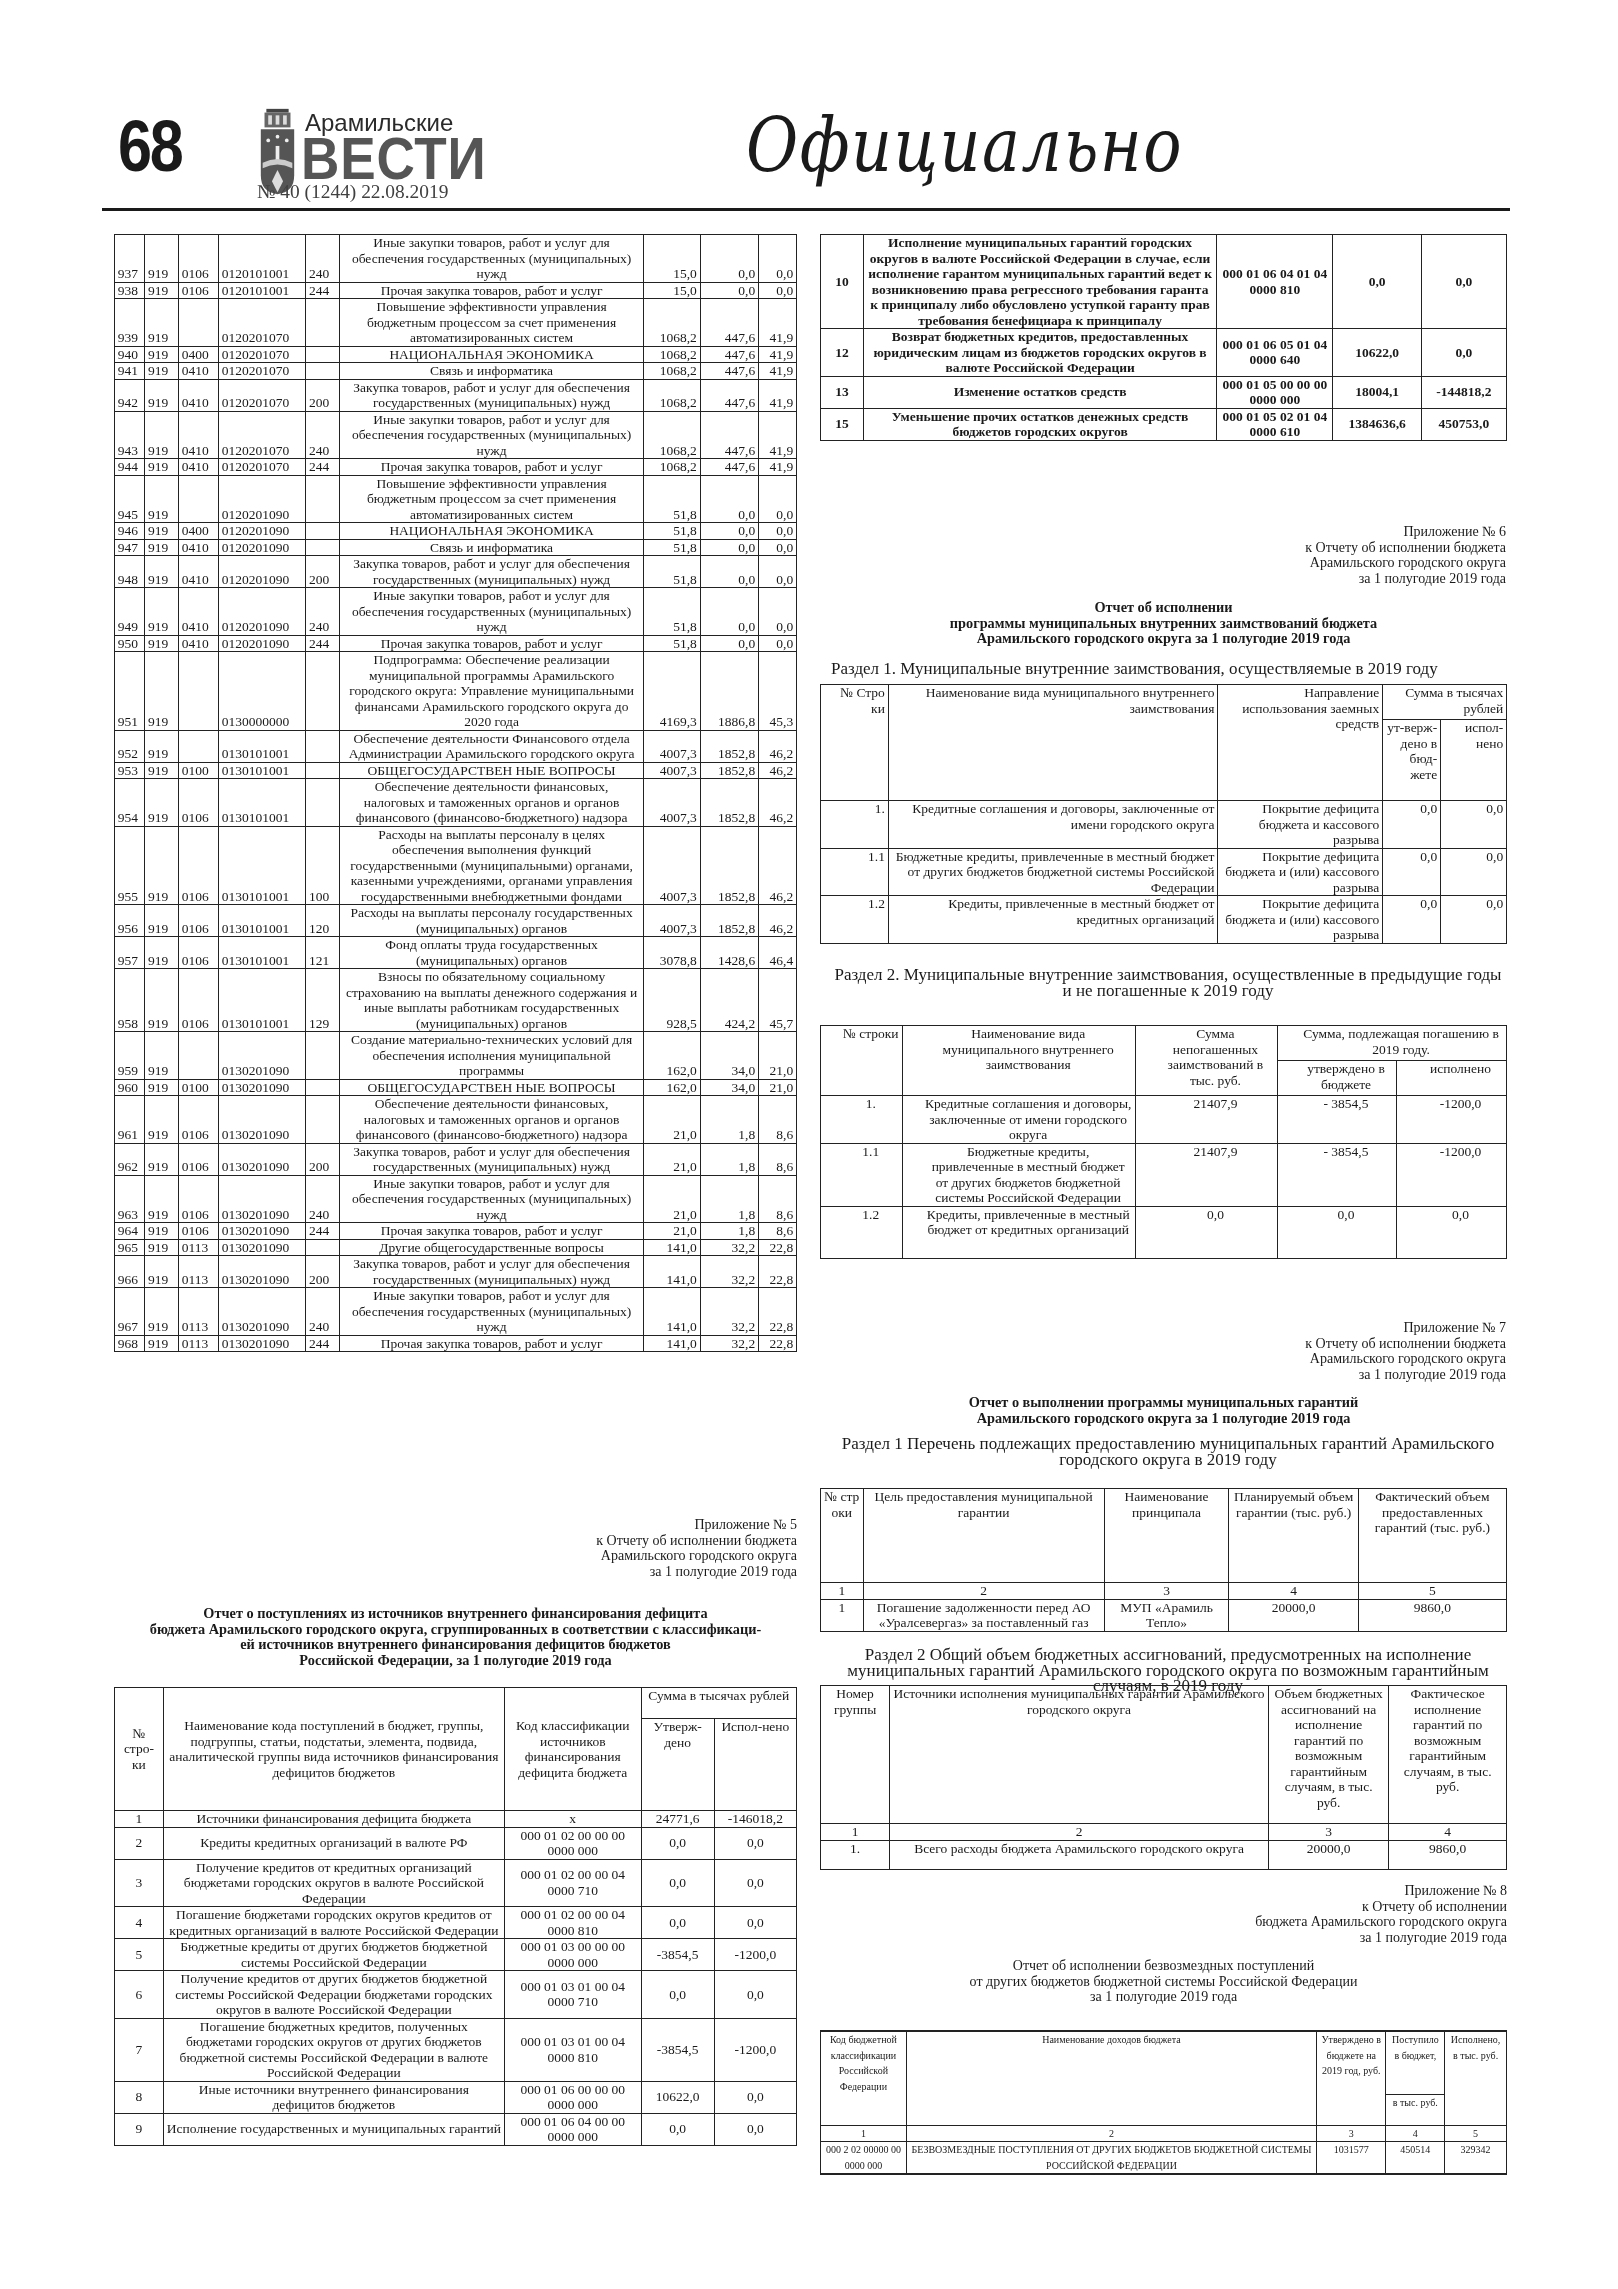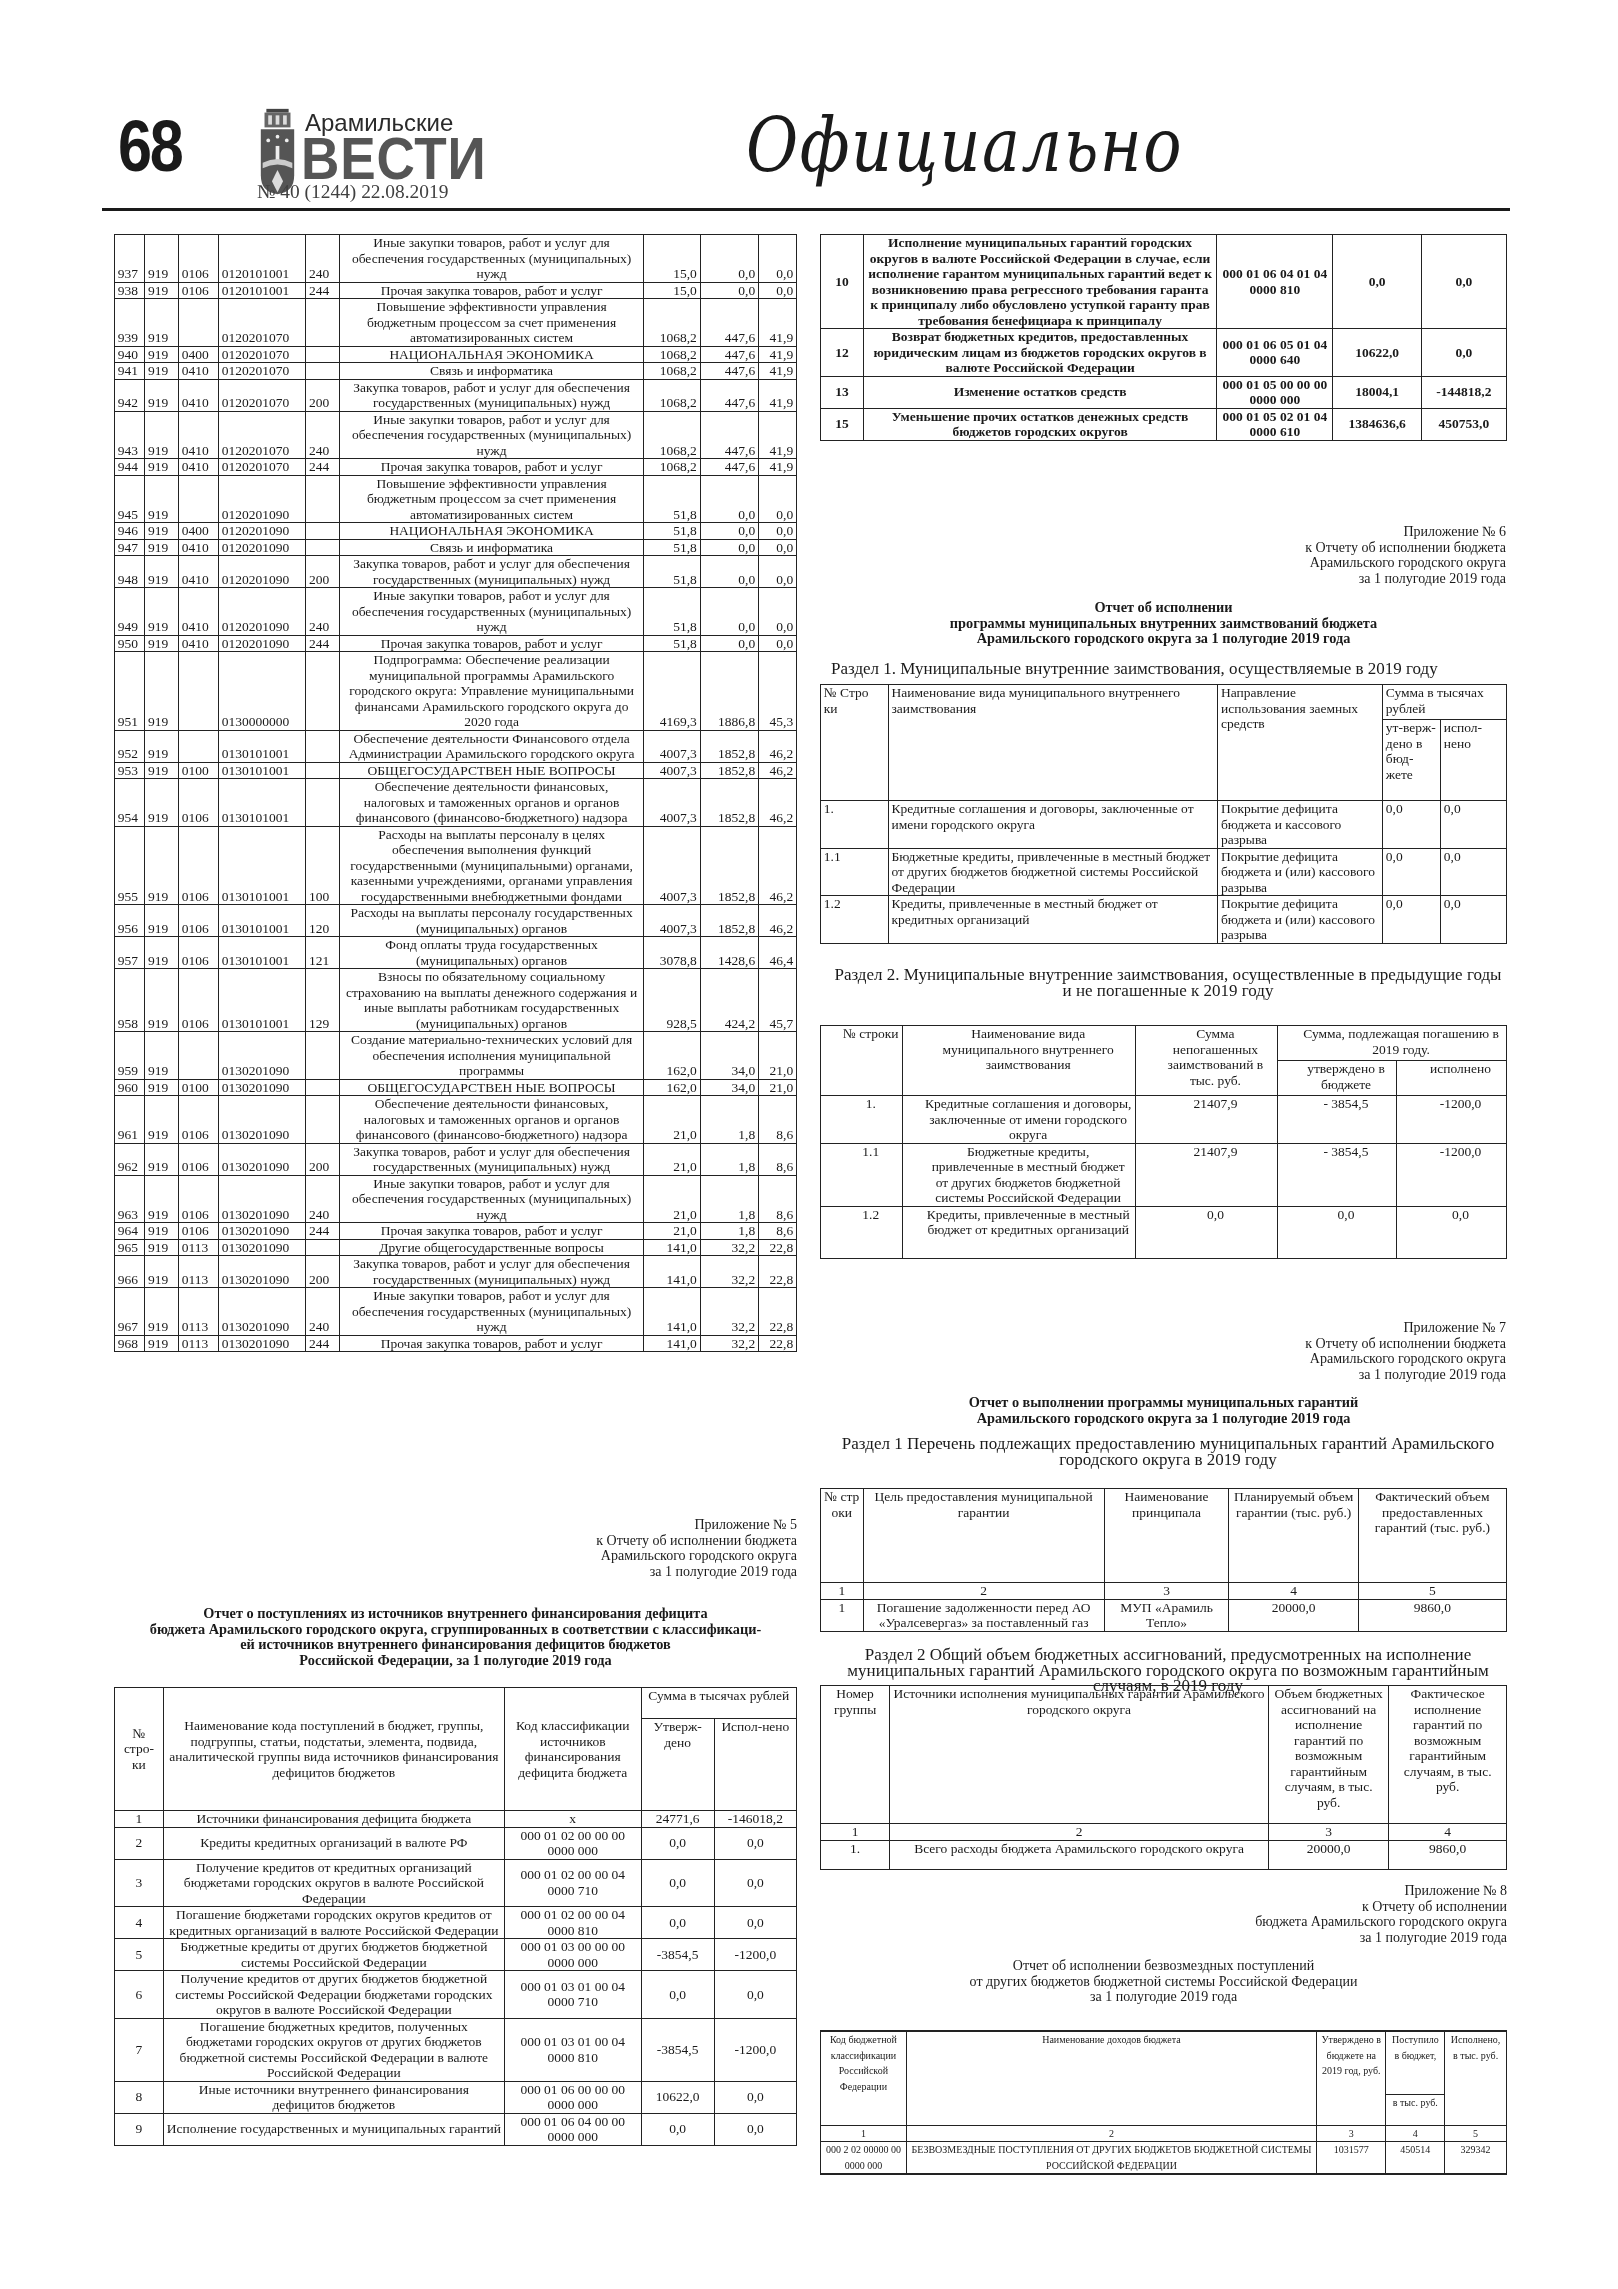--- a/index.html
+++ b/index.html
@@ -35,21 +35,21 @@
   .para { font-size: 17px; line-height: 15.7px; }
 
   .t-src { left: 114px; top: 1687px; width: 683px; font-size: 13.5px; line-height: 15.5px; }
   .t-src td, .t-src th { text-align: center; vertical-align: middle; }
   .t-src th { vertical-align: top; }
 
   .t-src2 { left: 820px; top: 234px; width: 687px; font-size: 13.5px; line-height: 15.5px; }
   .t-src2 td { text-align: center; vertical-align: middle; font-weight: bold; }
 
   .t-b1 { left: 820px; top: 684px; width: 687px; font-size: 13.5px; line-height: 15.5px; }
-  .t-b1 td, .t-b1 th { text-align: left; vertical-align: top; margin-top: 48px; }
+  .t-b1 td, .t-b1 th { text-align: right; vertical-align: top; margin-top: 48px; }
 
   .t-b2 { left: 820px; top: 1025px; width: 687px; font-size: 13.5px; line-height: 15.5px; }
   .t-b2 td, .t-b2 th { text-align: center; vertical-align: top; padding-left: 21px; }
 
   .t-g1 { left: 820px; top: 1488px; width: 687px; font-size: 13.5px; line-height: 15.5px; }
   .t-g1 td, .t-g1 th { text-align: center; vertical-align: top; }
 
   .t-g2 { left: 820px; top: 1685px; width: 687px; font-size: 13.5px; line-height: 15.5px; }
   .t-g2 td, .t-g2 th { text-align: center; vertical-align: top; }
 

